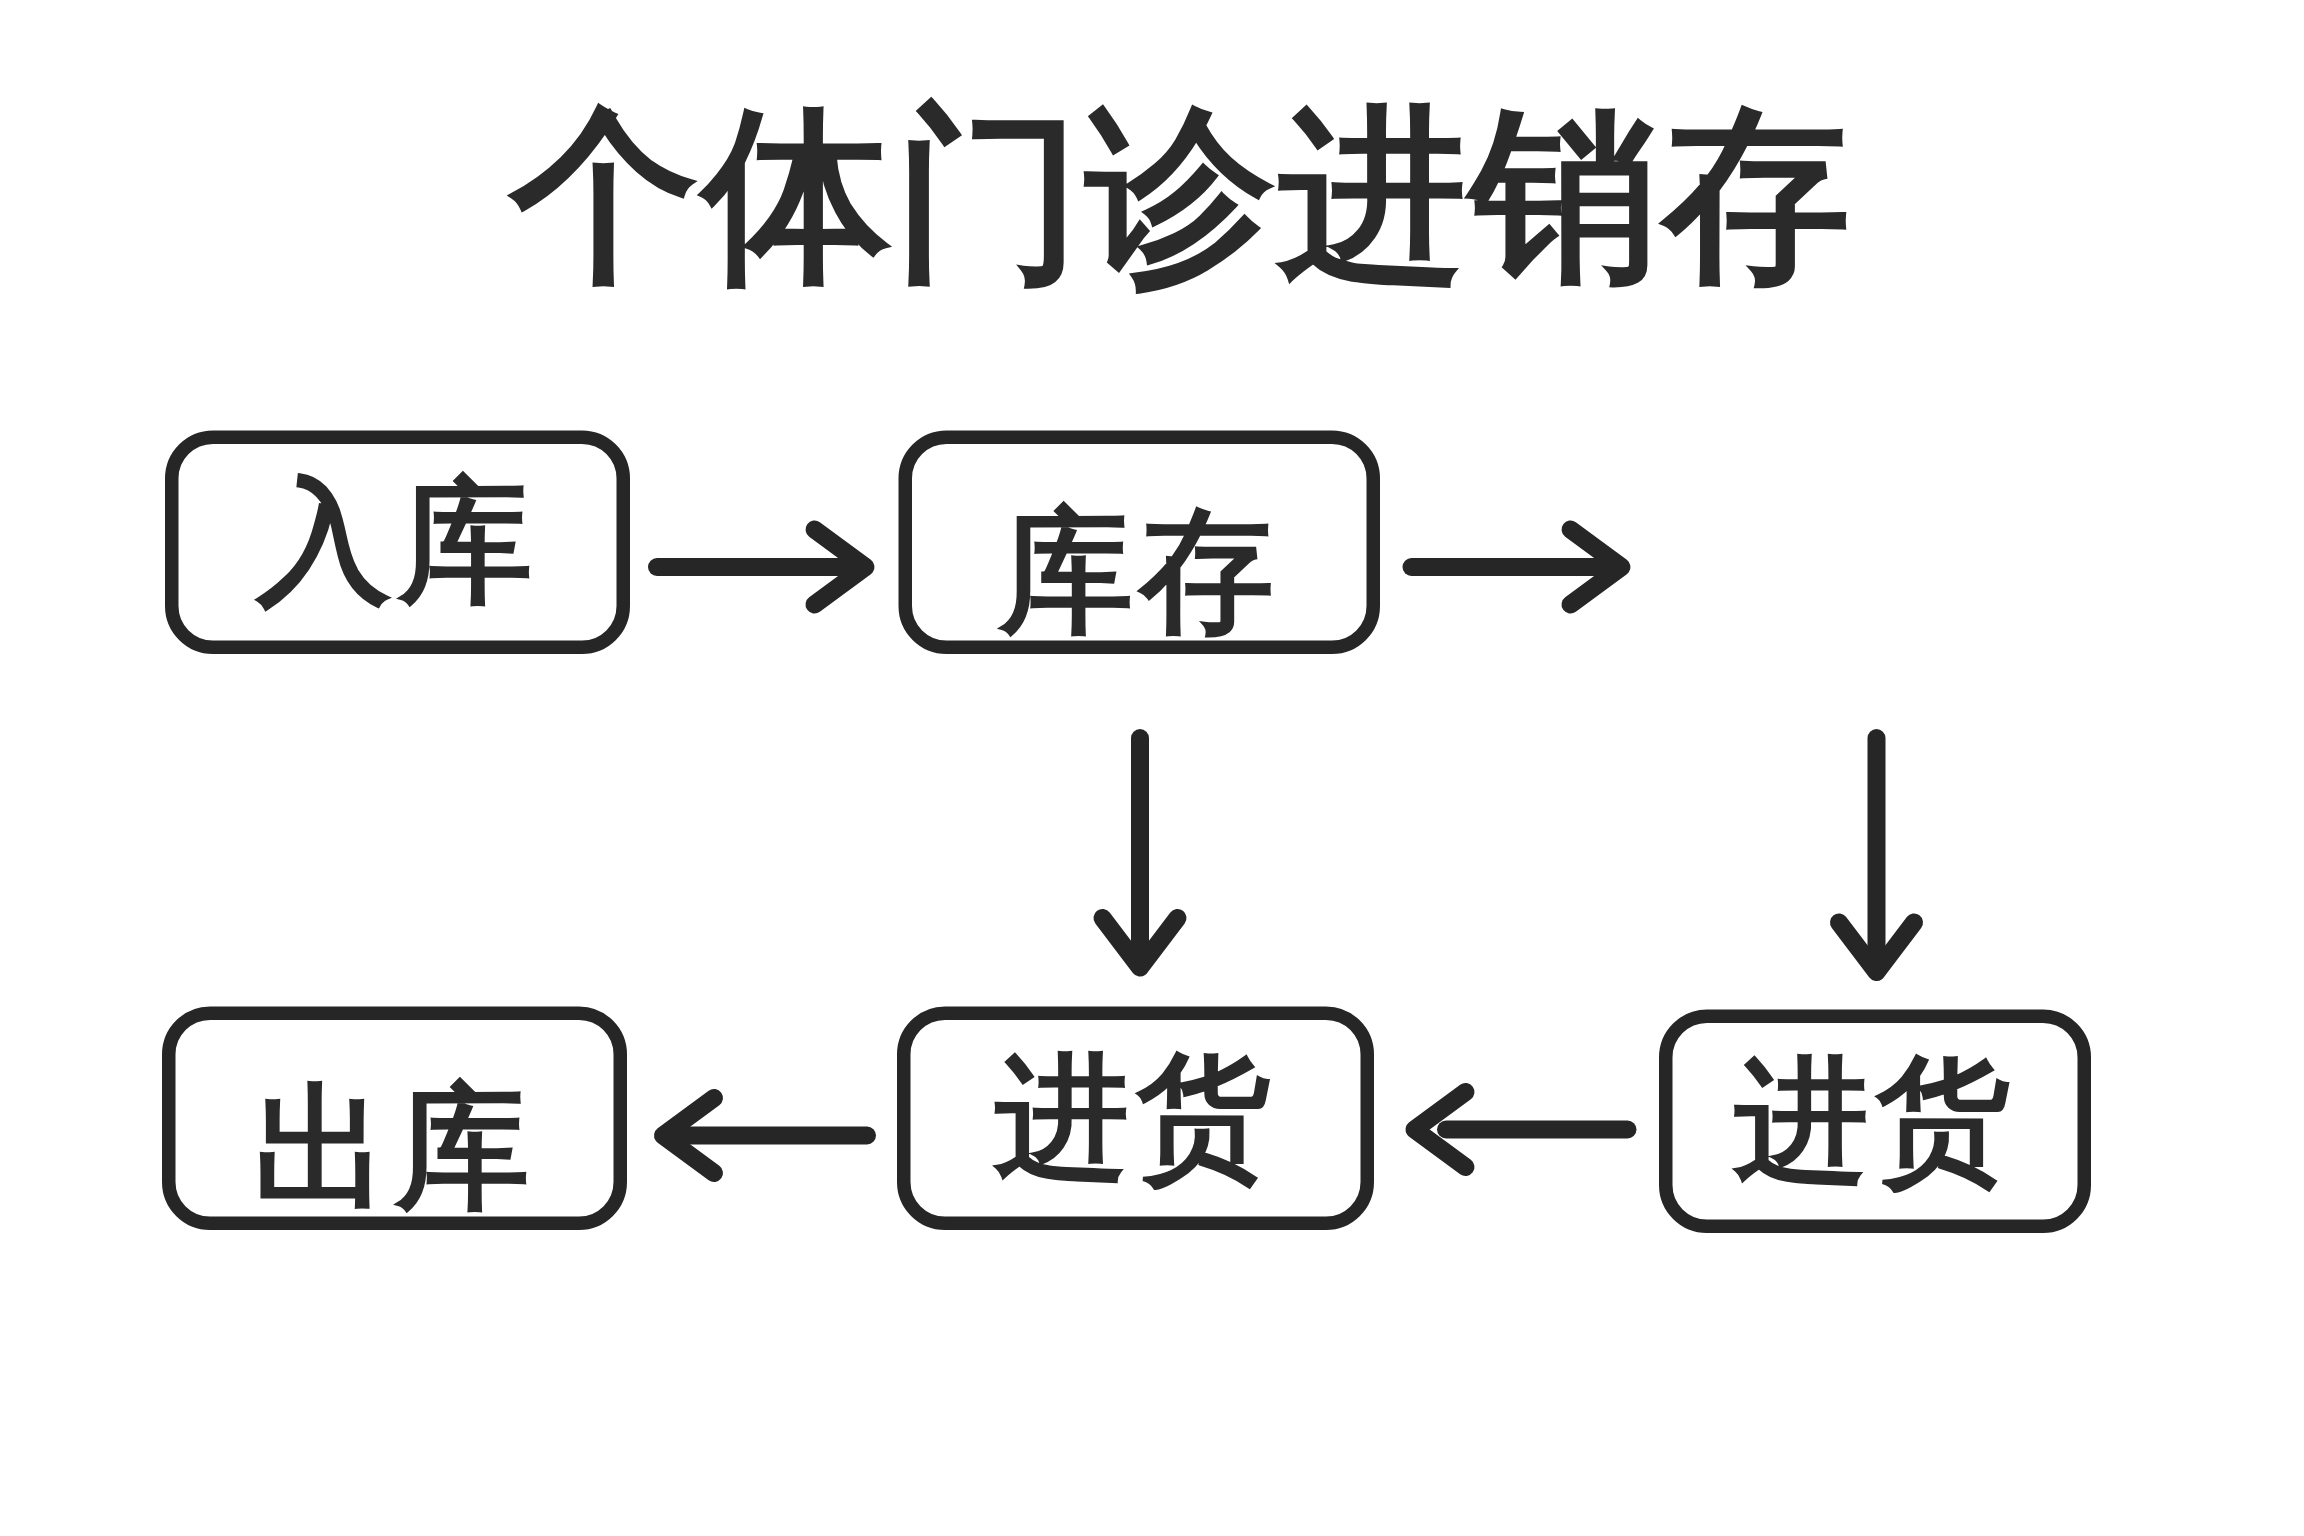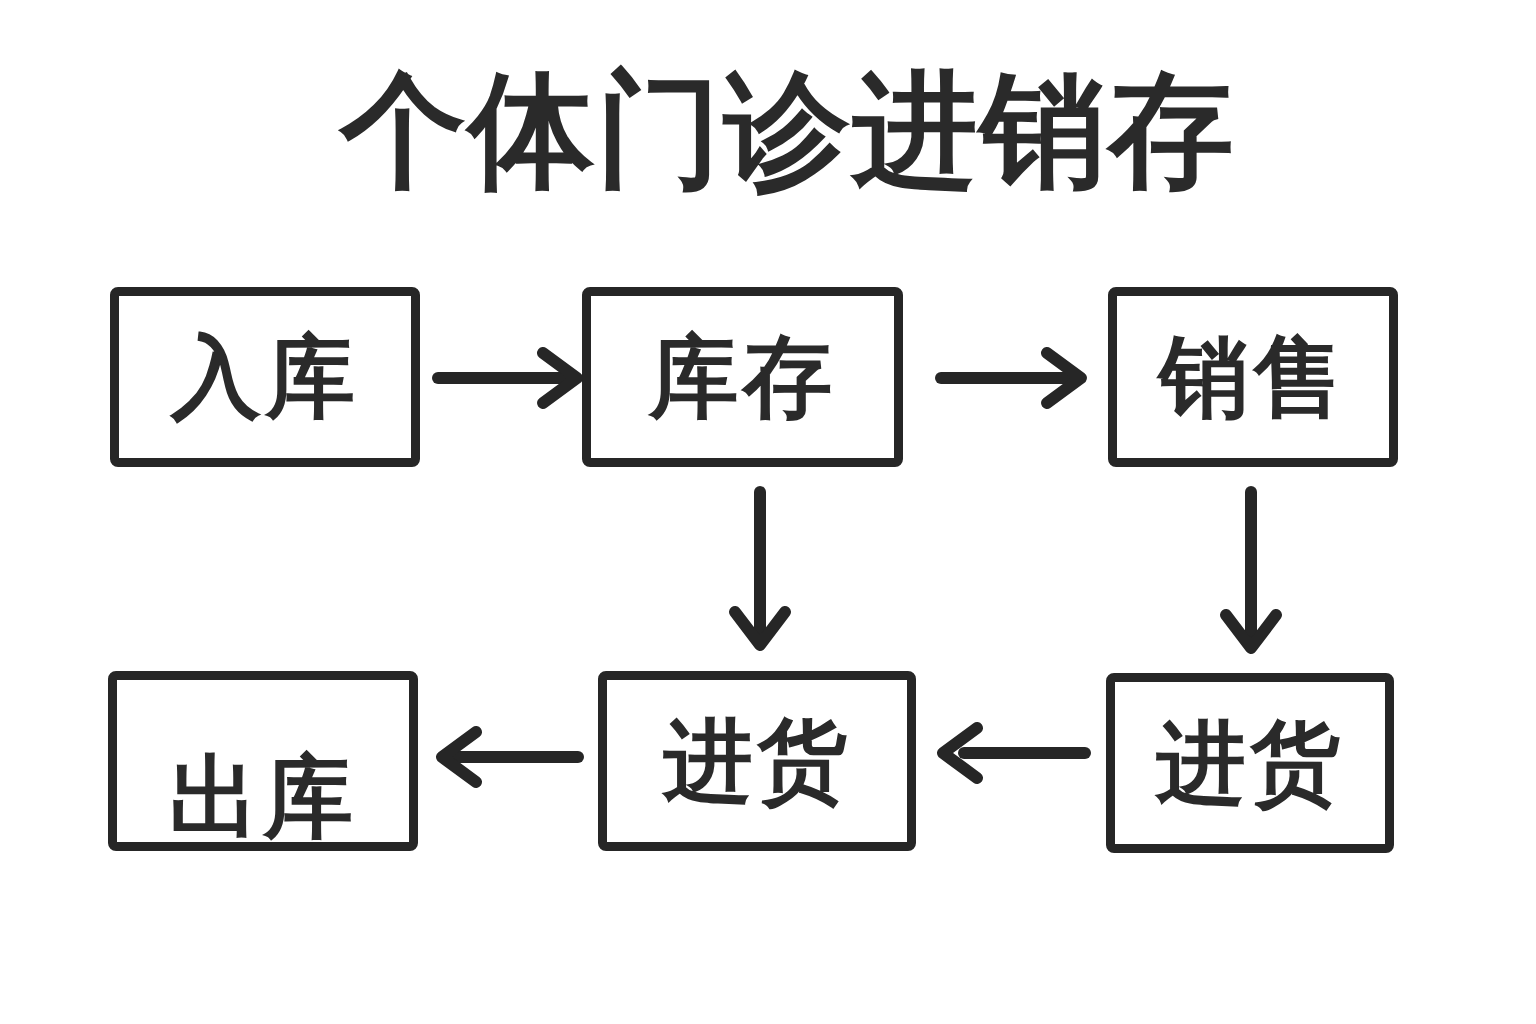--- a/index.html
+++ b/index.html
@@ -26,39 +26,39 @@
     font-size: 126px;
     line-height: 1.25;
     font-weight: 700;
     letter-spacing: 2px;
     color: #2a2a2a;
     padding-left: 20px;
   }
   .node {
     position: absolute;
     box-sizing: border-box;
-    height: 180px;
+    height: 149px;
     background: #ffffff;
     border: 9px solid #262626;
-    border-radius: 8px;
+    border-radius: 32px;
     display: flex;
     align-items: center;
     justify-content: center;
   }
   .node-label {
     font-size: 90px;
     font-weight: 700;
     line-height: 1;
     color: #2a2a2a;
     letter-spacing: 4px;
     white-space: nowrap;
   }
   
   .n-inbound   { left: 110px;  top: 287px; width: 310px; }
-  .n-inventory { left: 582px;  top: 287px; width: 321px; }
+  .n-inventory { left: 599px;  top: 287px; width: 321px; align-items: flex-end; }
   .n-sales     { left: 1108px; top: 287px; width: 290px; }
   
   .n-outbound        { left: 108px;  top: 671px; width: 310px; align-items: flex-end; }
   .n-purchase-middle { left: 598px;  top: 671px; width: 318px; }
   .n-purchase-right  { left: 1106px; top: 673px; width: 288px; }
 
   .arrow-layer {
     position: absolute;
     left: 0;
     top: 0;
@@ -82,23 +82,20 @@
   <h1 class="title">个体门诊进销存</h1>
 
   <div class="node n-inbound">
     <span class="node-label">入库</span>
   </div>
 
   <div class="node n-inventory">
     <span class="node-label">库存</span>
   </div>
 
-  <div class="node n-sales">
-    <span class="node-label">销售</span>
-  </div>
 
   <div class="node n-outbound">
     <span class="node-label">出库</span>
   </div>
 
   <div class="node n-purchase-middle">
     <span class="node-label">进货</span>
   </div>
 
   <div class="node n-purchase-right">

